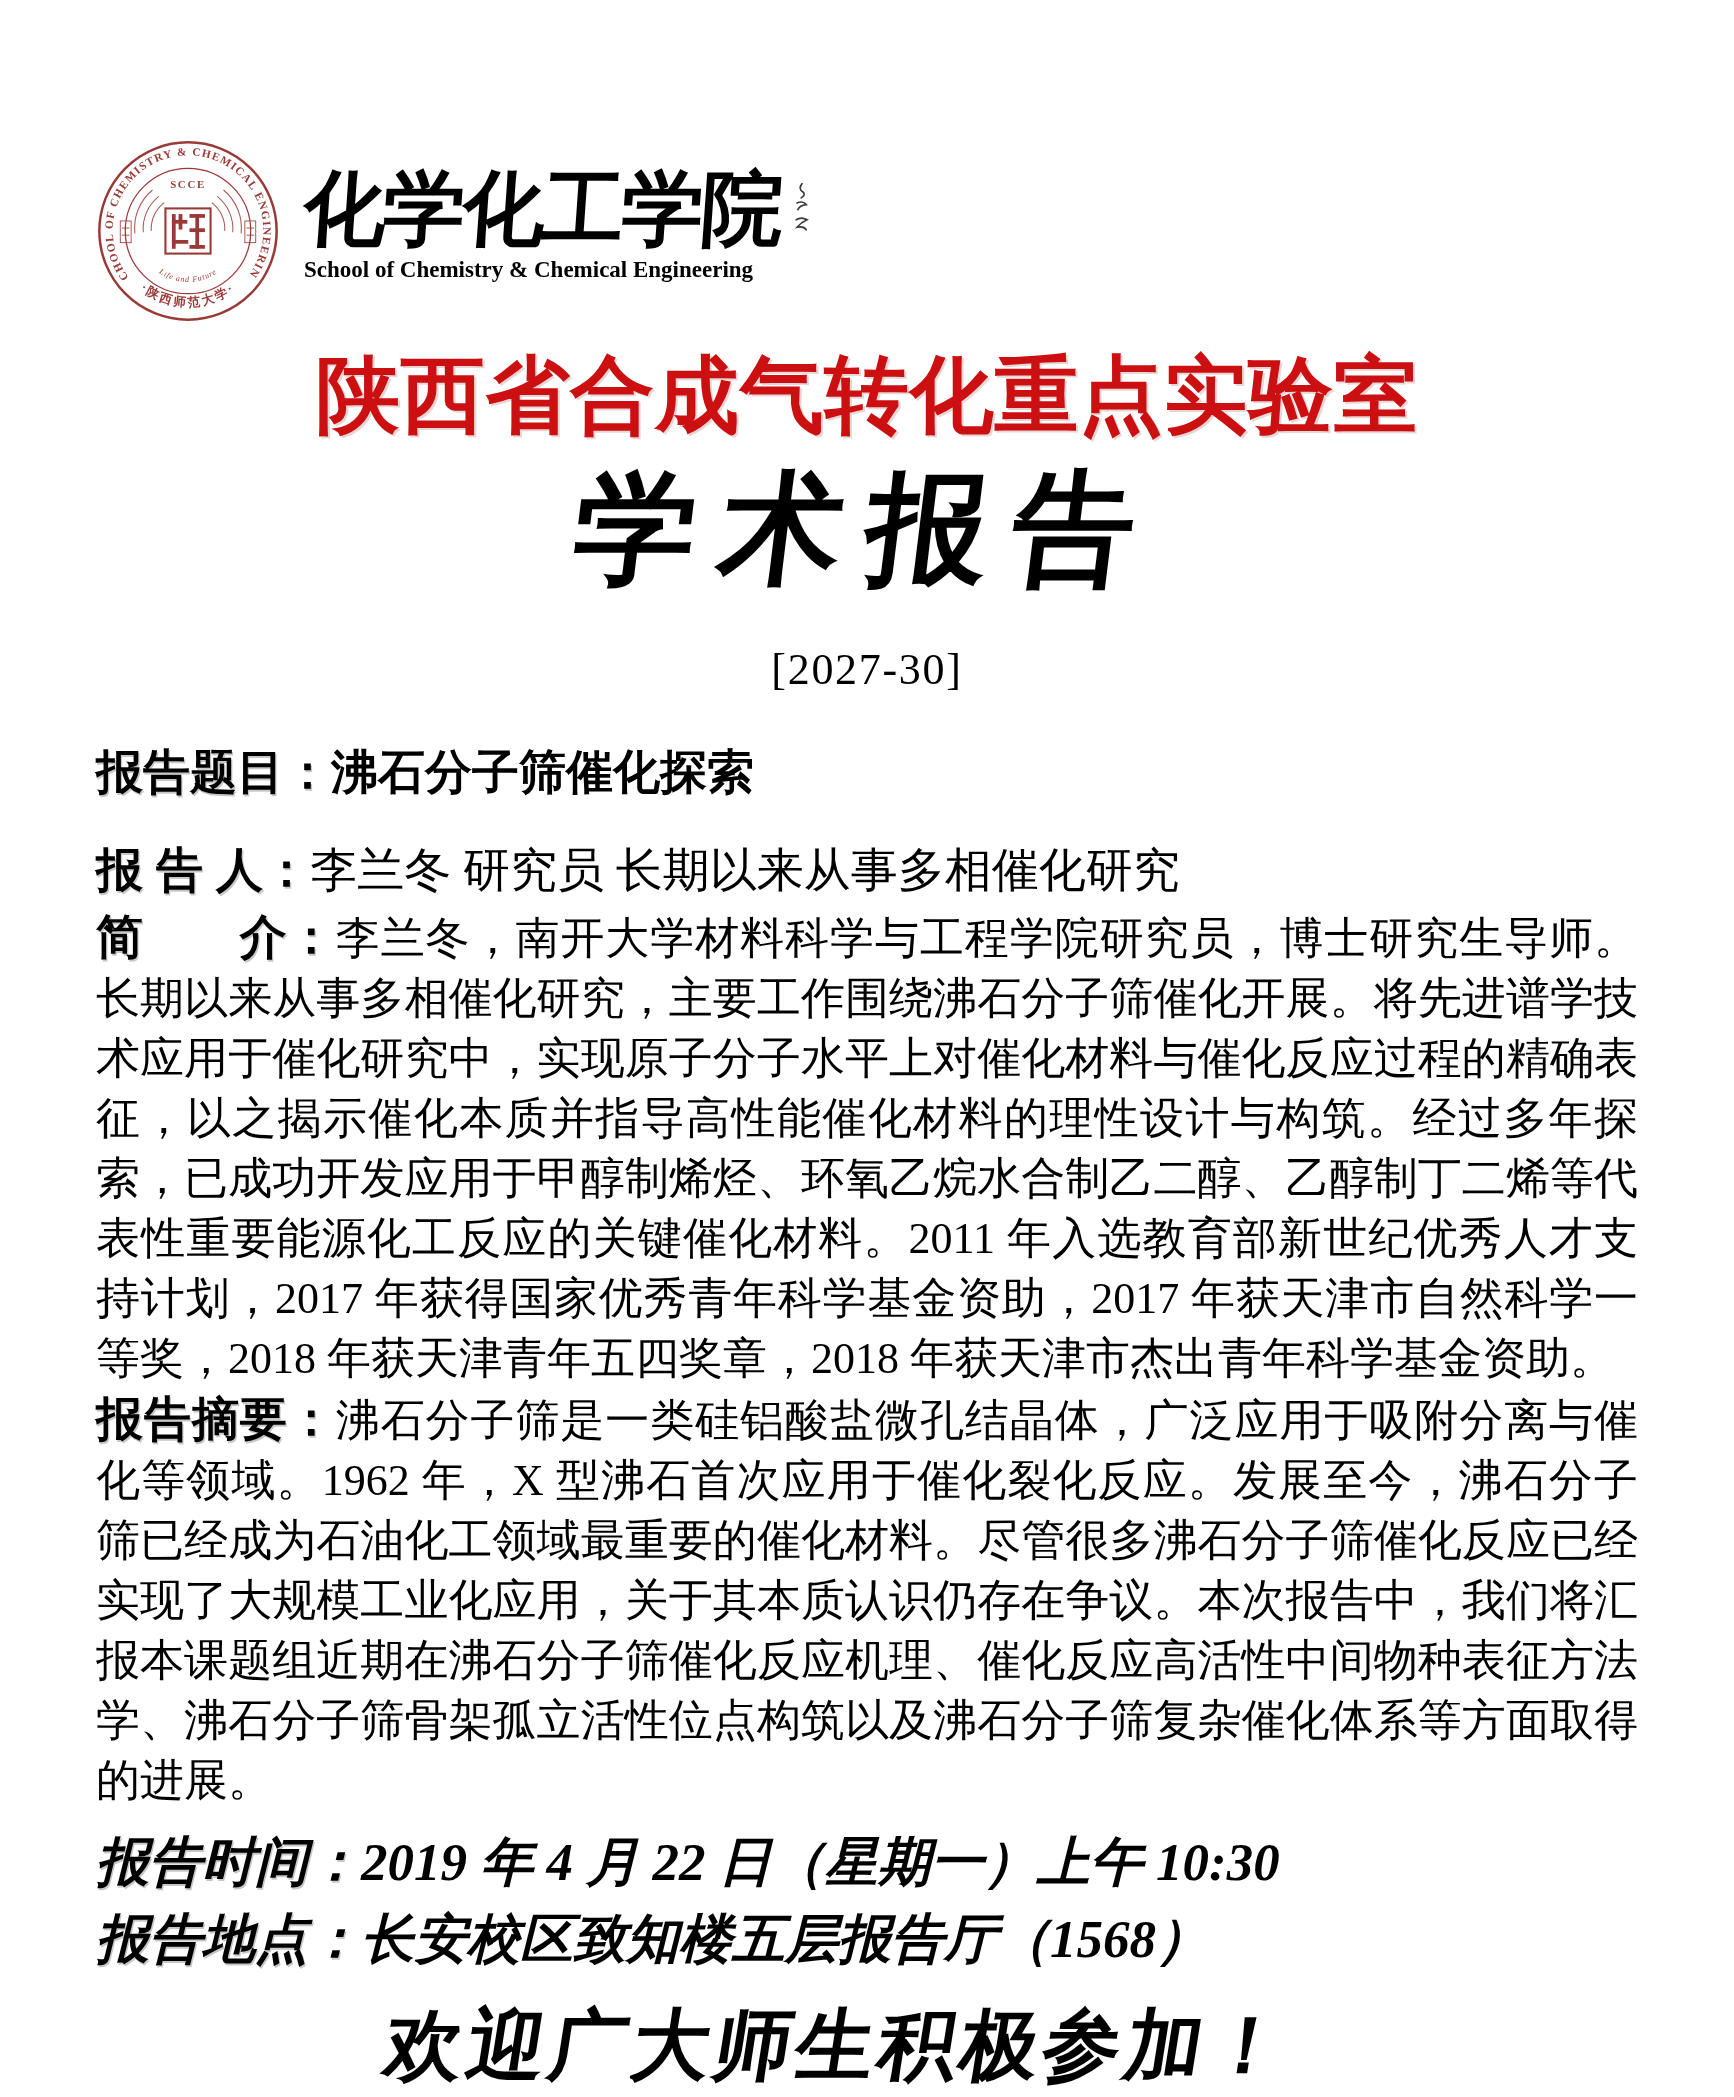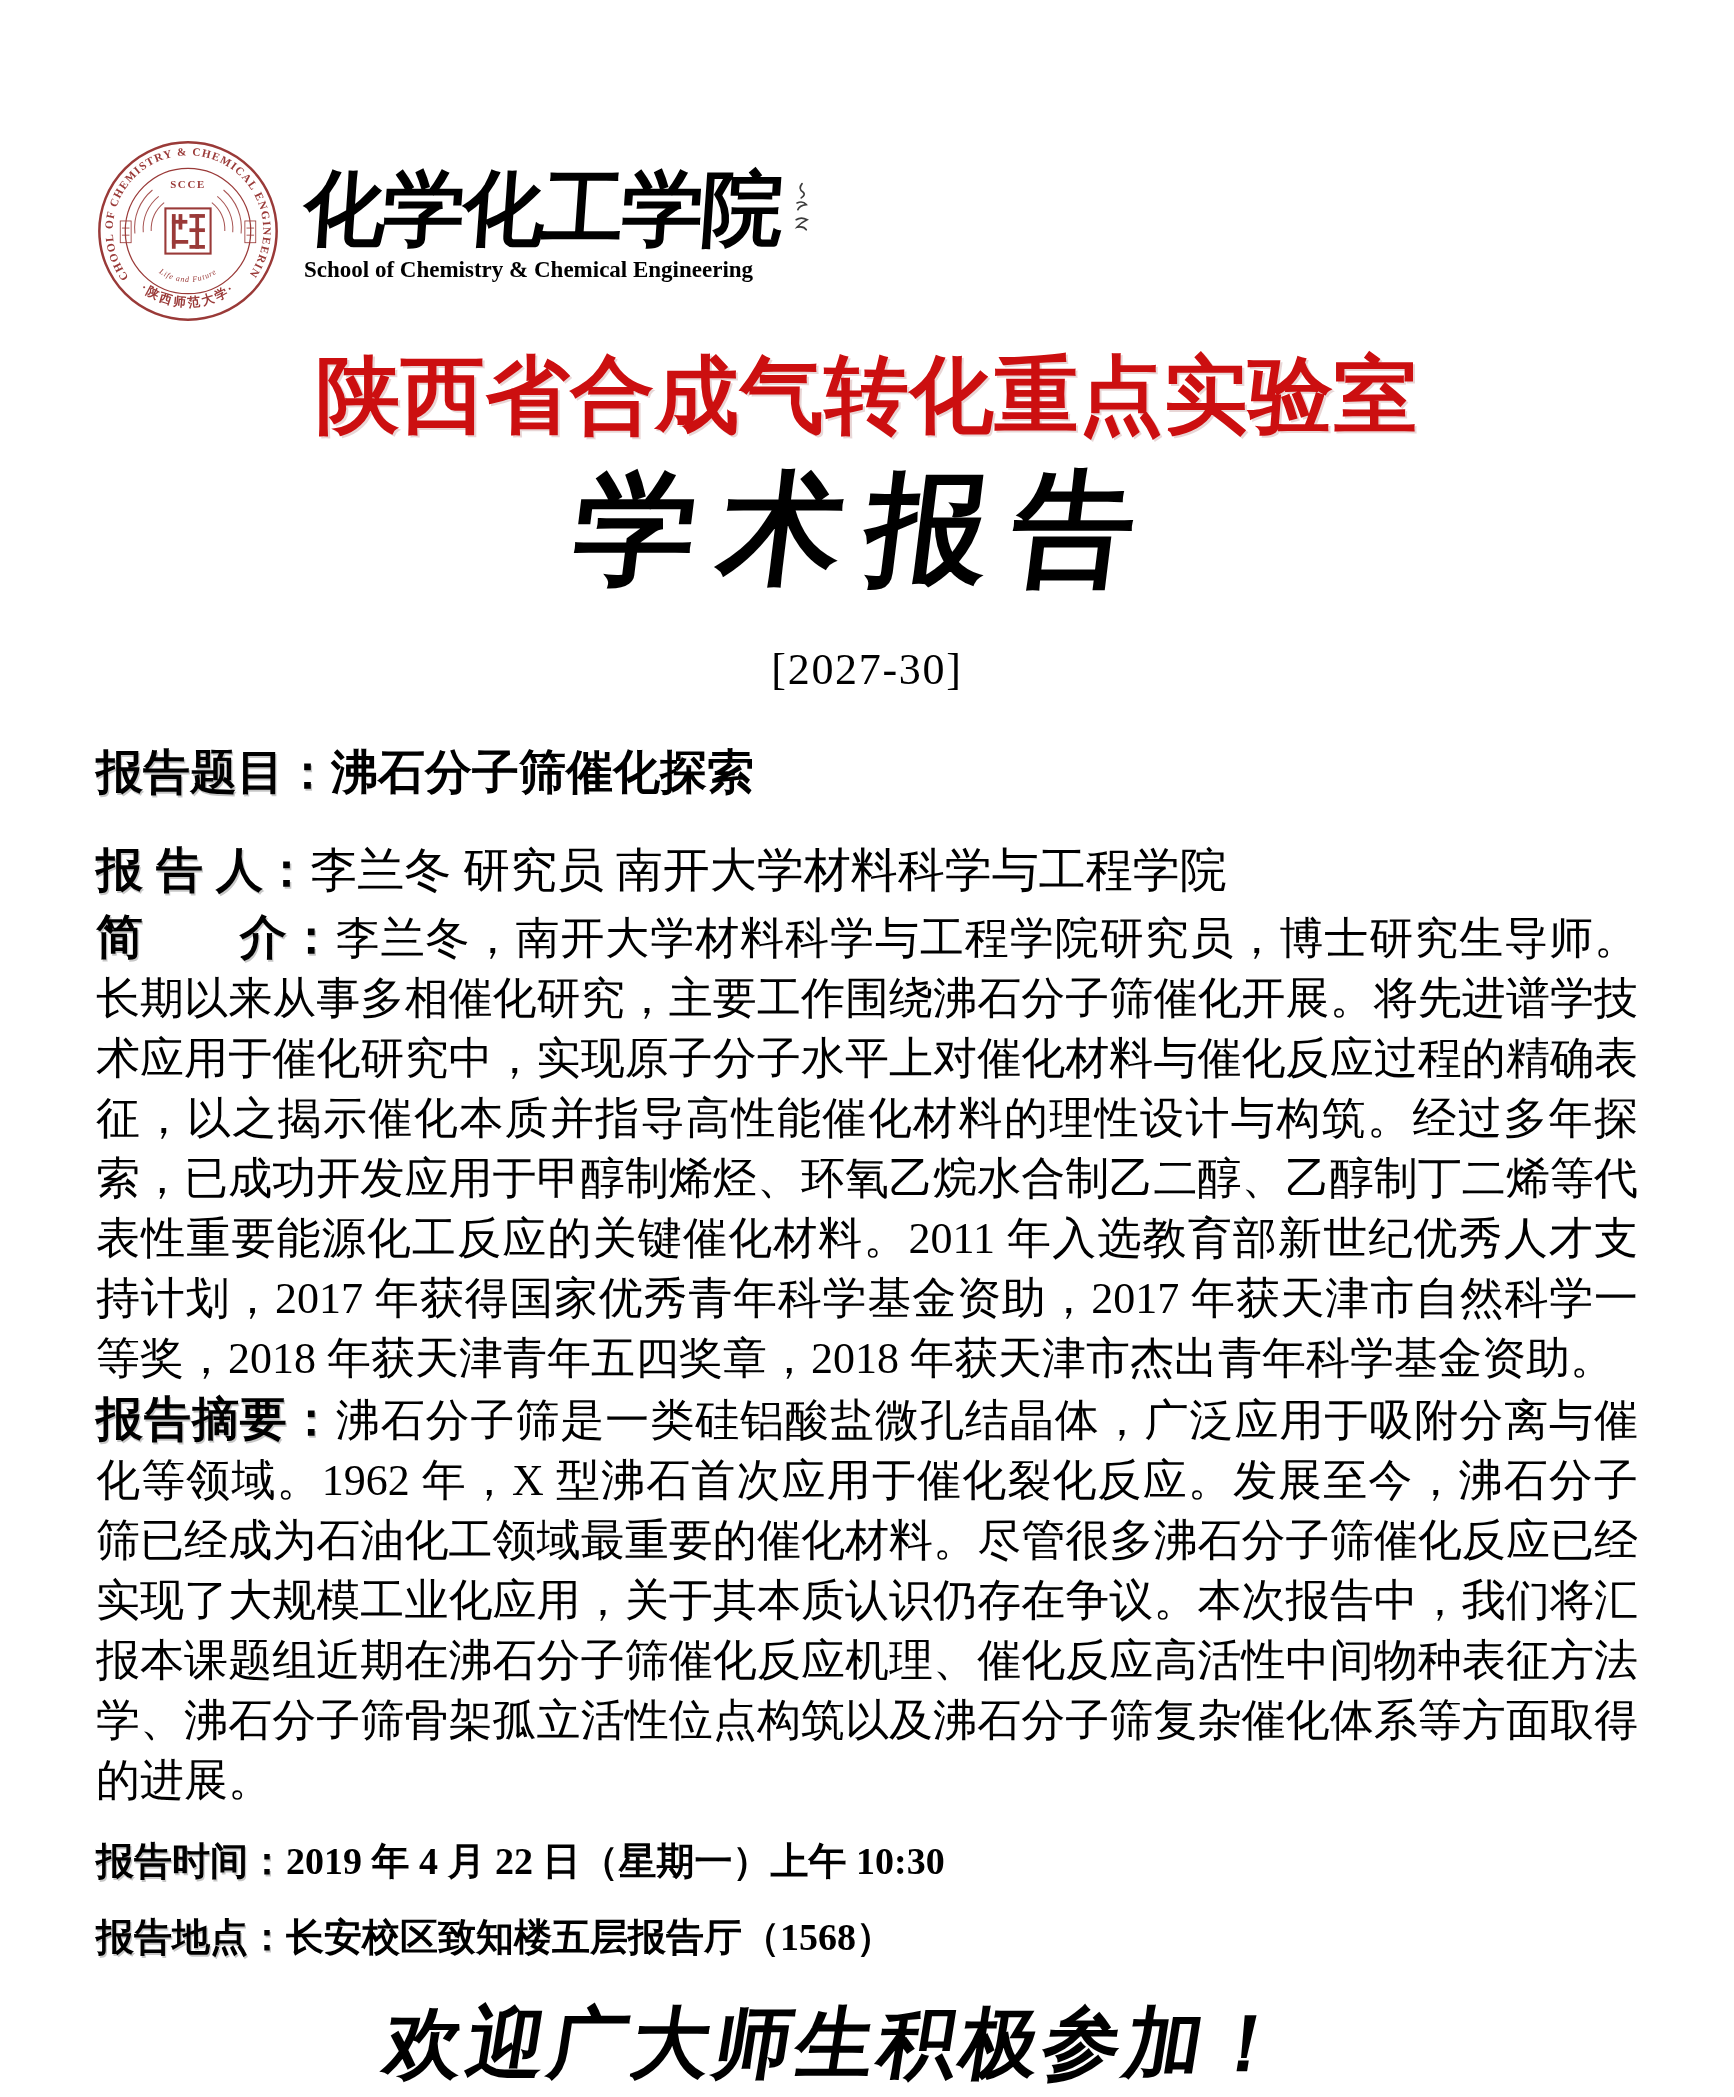--- a/index.html
+++ b/index.html
@@ -61,21 +61,21 @@
   .val-bold{font-weight:bold;}
   .val-normal{font-weight:normal;}
   
   .para{
     margin:0;text-align:justify;text-align-last:left;
     font-size:44px;line-height:60px;
   }
   .para .lbl{font-size:47px;}
   .bio-para{margin-top:4.2px;}
   
-  .strong-line{font-size:38px;line-height:67px;font-weight:bold;white-space:nowrap;}
+  .strong-line{font-size:53px;line-height:67px;font-weight:bold;white-space:nowrap;font-style:italic;}
   .time-line{margin-top:17.6px;}
   .venue-line{margin-top:8.4px;}
   .strong-line .val-bold{font-family:"Liberation Serif","DejaVu Serif",serif;}
   
   .welcome{
     margin-top:25px;text-align:center;
     font-size:78px;line-height:1.2;font-weight:900;
     letter-spacing:4.2px;transform:skewX(-9deg) translateX(-29px);
     font-family:"DejaVu Serif","Liberation Serif",serif;
     white-space:nowrap;
@@ -152,21 +152,21 @@
 
   <h1 class="org-title">陕西省合成气转化重点实验室</h1>
   <div class="doc-type">学术报告</div>
   <div class="issue">[2027-30]</div>
 
   <div class="info-line title-line">
     <span class="lbl">报告题目：</span><span class="val-bold">沸石分子筛催化探索</span>
   </div>
 
   <div class="info-line speaker-line">
-    <span class="lbl">报 告 人：</span><span class="val-normal">李兰冬 研究员 南开大学材料科学与工程学院</span>
+    <span class="lbl">报 告 人：</span><span class="val-normal">李兰冬 研究员 长期以来从事多相催化研究</span>
   </div>
 
 
   <p class="para bio-para">
     <span class="lbl">简　　介：</span><span>李兰冬，南开大学材料科学与工程学院研究员，博士研究生导师。长期以来从事多相催化研究，主要工作围绕沸石分子筛催化开展。将先进谱学技术应用于催化研究中，实现原子分子水平上对催化材料与催化反应过程的精确表征，以之揭示催化本质并指导高性能催化材料的理性设计与构筑。经过多年探索，已成功开发应用于甲醇制烯烃、环氧乙烷水合制乙二醇、乙醇制丁二烯等代表性重要能源化工反应的关键催化材料。2011 年入选教育部新世纪优秀人才支持计划，2017 年获得国家优秀青年科学基金资助，2017 年获天津市自然科学一等奖，2018 年获天津青年五四奖章，2018 年获天津市杰出青年科学基金资助。</span>
   </p>
 
   <p class="para">
     <span class="lbl">报告摘要：</span><span>沸石分子筛是一类硅铝酸盐微孔结晶体，广泛应用于吸附分离与催化等领域。1962 年，X 型沸石首次应用于催化裂化反应。发展至今，沸石分子筛已经成为石油化工领域最重要的催化材料。尽管很多沸石分子筛催化反应已经实现了大规模工业化应用，关于其本质认识仍存在争议。本次报告中，我们将汇报本课题组近期在沸石分子筛催化反应机理、催化反应高活性中间物种表征方法学、沸石分子筛骨架孤立活性位点构筑以及沸石分子筛复杂催化体系等方面取得的进展。</span>
   </p>

